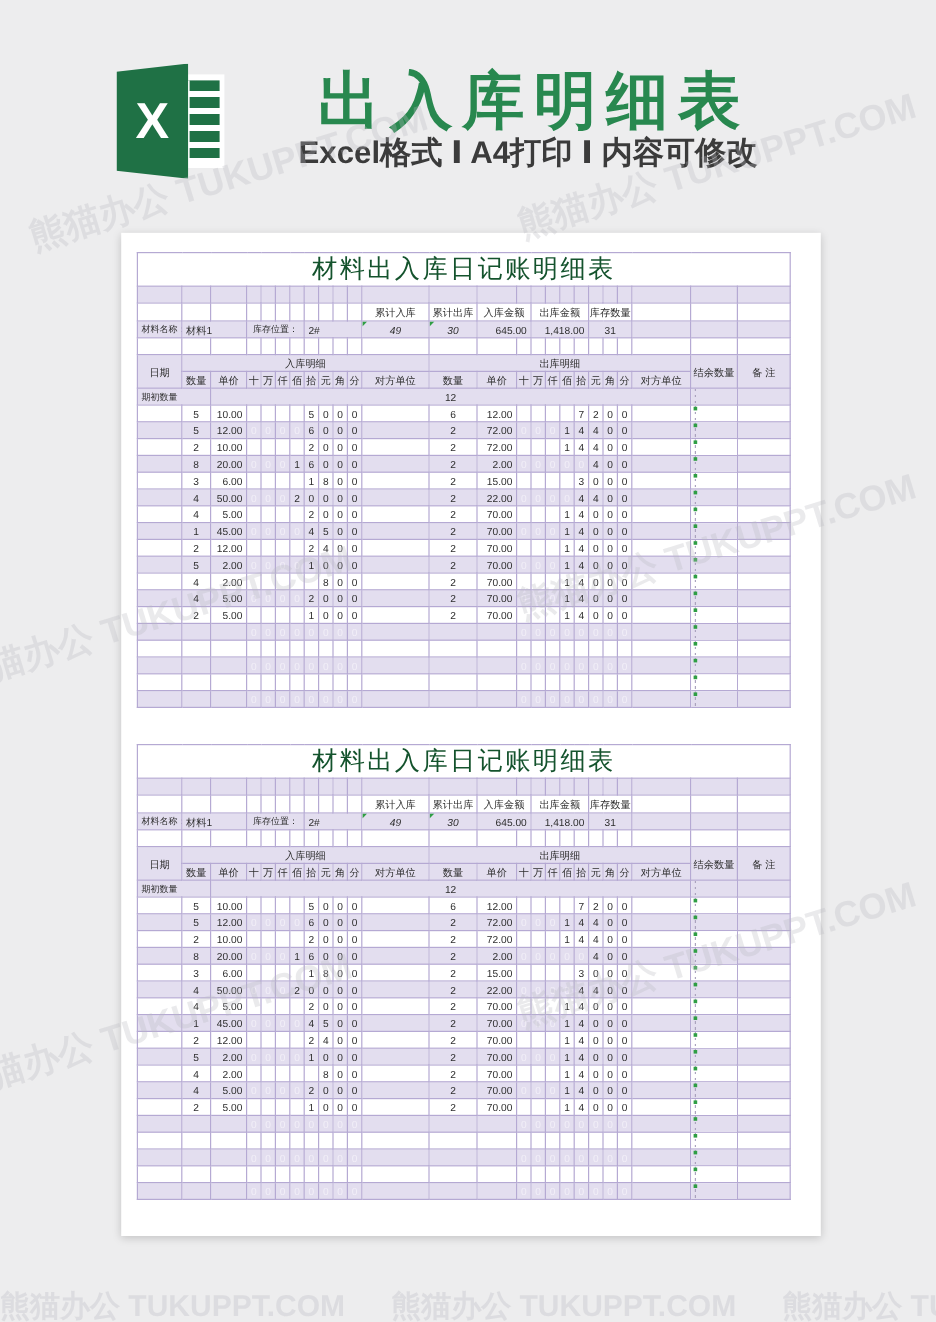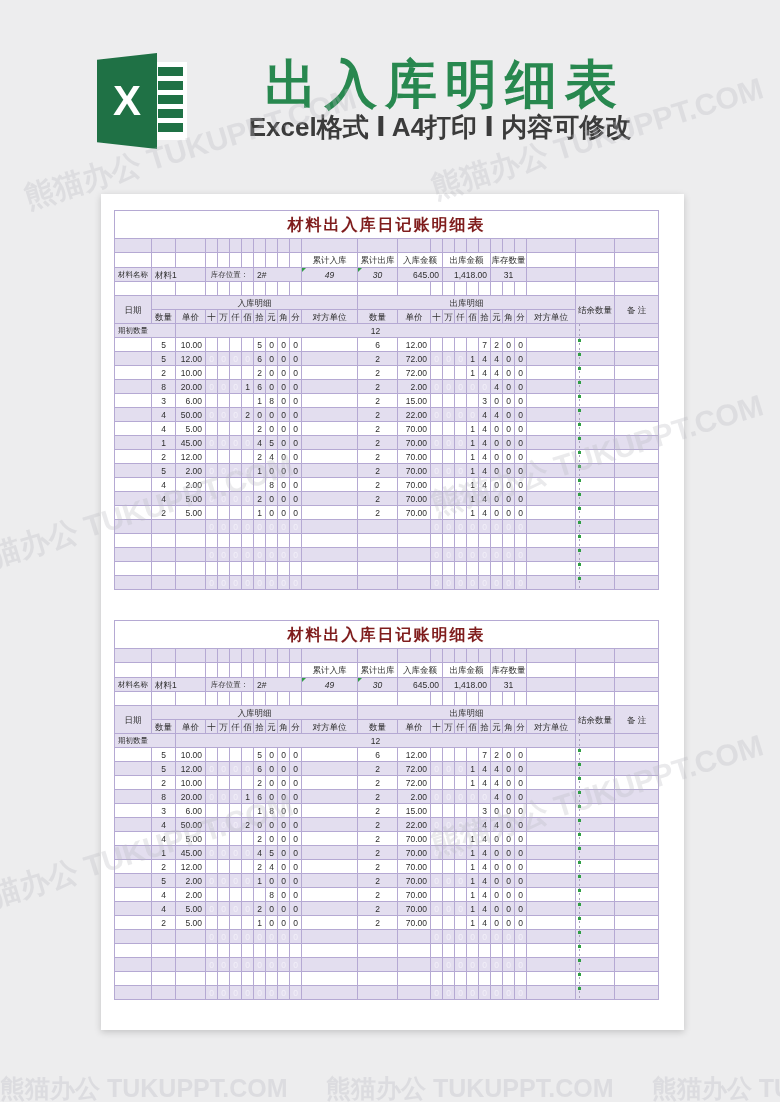--- a/index.html
+++ b/index.html
@@ -26,21 +26,21 @@
   
   .page{position:absolute;left:101px;top:194px;width:583px;height:836px;background:#fff;
     box-shadow:0 2px 7px rgba(0,0,0,0.18);}
   .sheet-table{position:absolute;left:13px;}
   
   table{border-collapse:collapse;table-layout:fixed;width:544px;border:1px solid #9486BD;}
   td{border:1px solid #B5A9D3;padding:0;height:13px;line-height:12px;
     font-size:8.5px;text-align:center;white-space:nowrap;overflow:hidden;
     color:#2e2e2e;background:#fff;}
   tr.shade td{background:#E3DEEF;}
-  td.ttl{height:27px;line-height:27px;font-size:16px;font-weight:bold;letter-spacing:2px;color:#7f1d1d;}
+  td.ttl{height:27px;line-height:27px;font-size:21px;font-weight:normal;letter-spacing:2px;color:#14532d;}
   td.sm{font-size:7.5px;}
   td.left{text-align:left;padding-left:3px;}
   td.right{text-align:right;padding-right:3px;}
   td.price{text-align:right;padding-right:3px;}
   td.ghost{color:#F2EFF8;}
   tr.shade td.ghost{color:#F2EFF8;}
   td.noted{position:relative;font-style:italic;}
   td.noted::before{content:"";position:absolute;left:0;top:0;width:0;height:0;
     border-top:4px solid #2F9E44;border-right:4px solid transparent;}
   td.pb{position:relative;}

